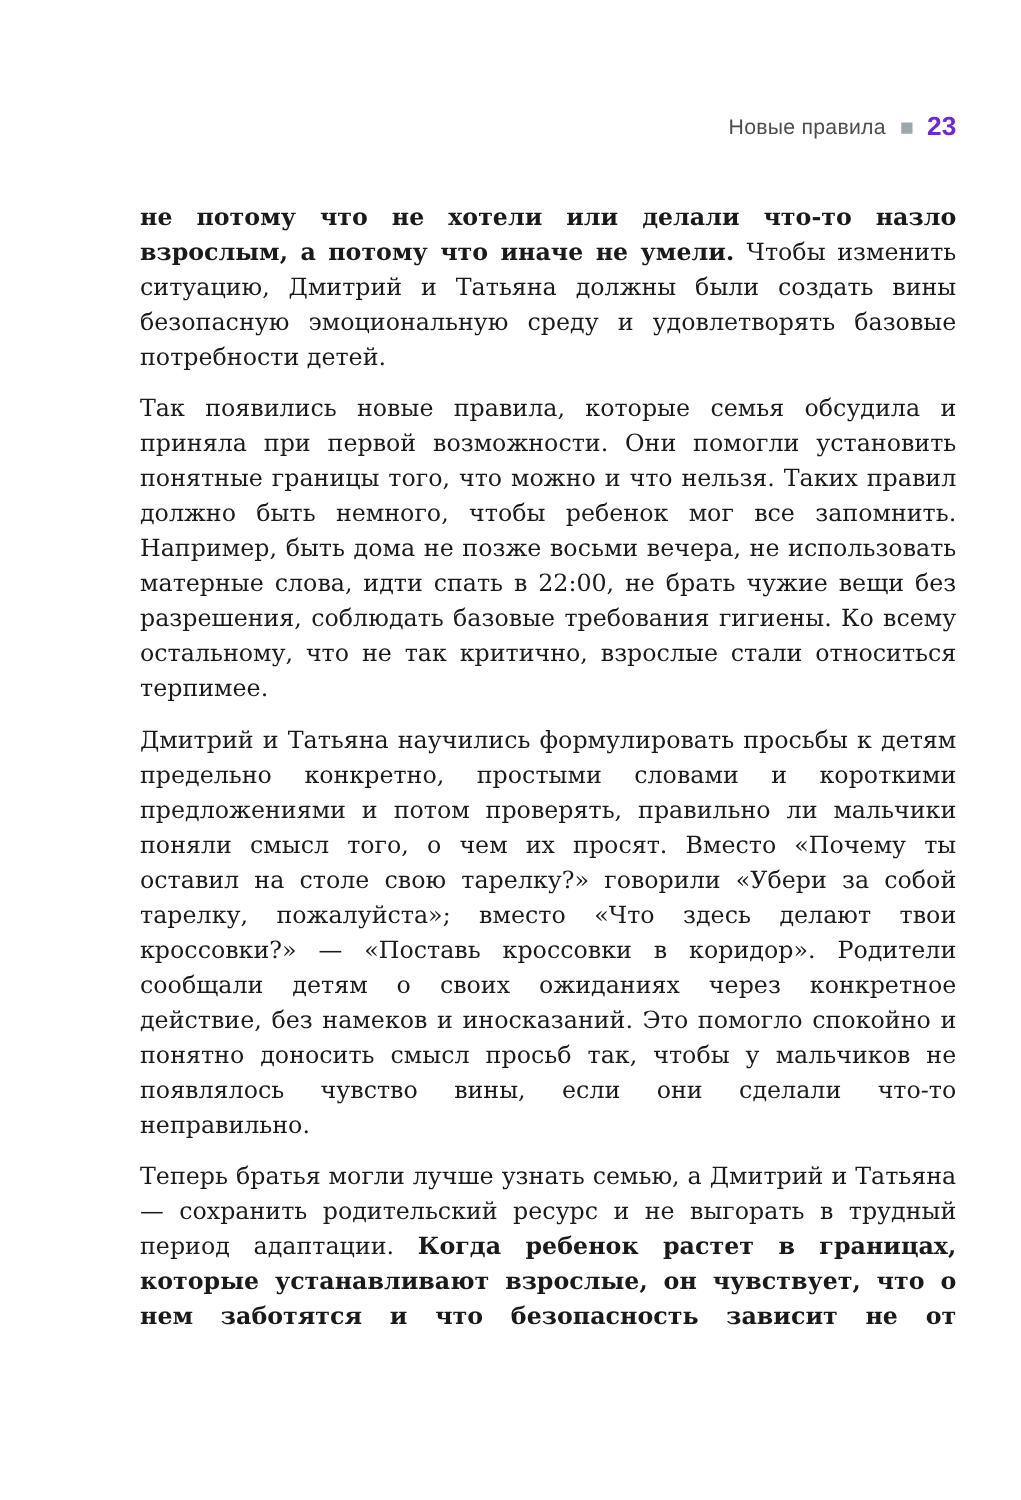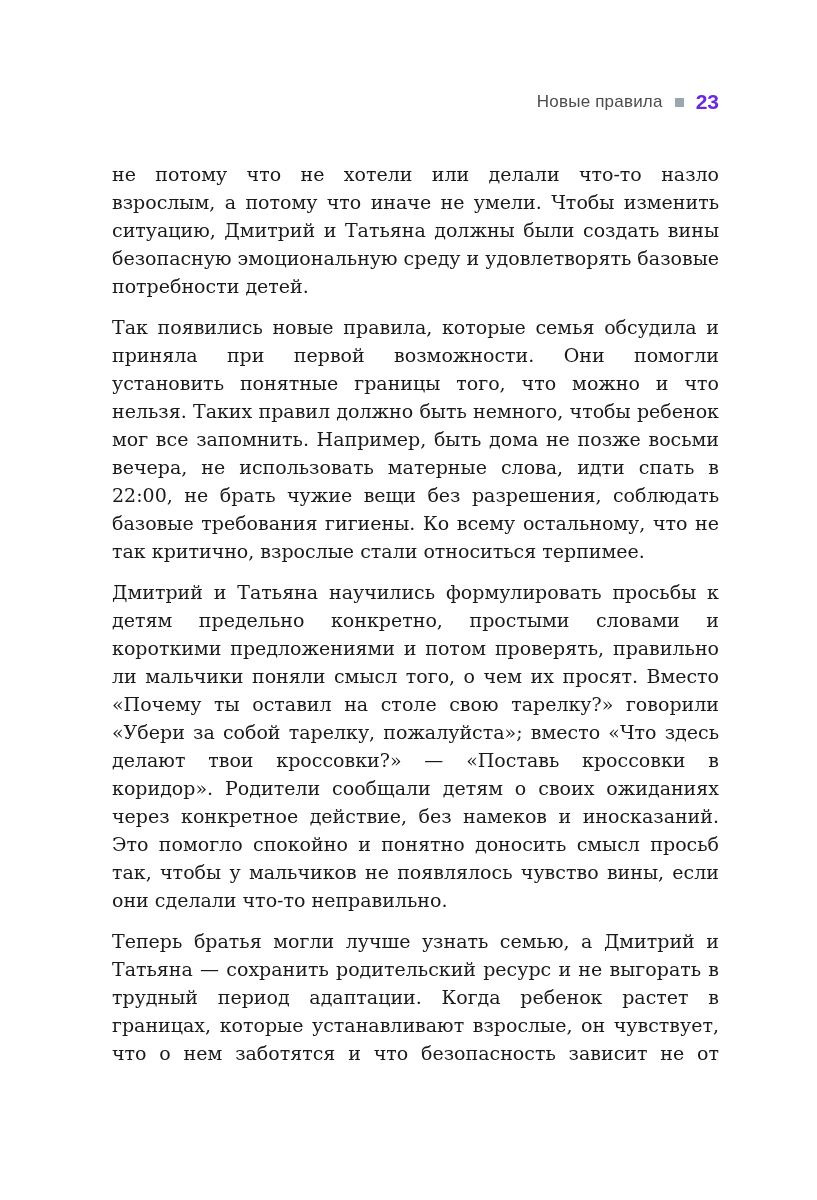--- a/index.html
+++ b/index.html
@@ -6,21 +6,21 @@
     margin: 0;
     padding: 0;
     background: #ffffff;
   }
   .page {
     position: relative;
     width: 817px;
     height: 1060px;
     background: #ffffff;
     box-sizing: border-box;
-    padding: 90px 98px 0 112px;
+    padding: 90px 52px 0 112px;
     overflow: hidden;
   }
   .page-header {
     display: flex;
     justify-content: flex-end;
     align-items: center;
     gap: 12px;
     font-family: "Liberation Sans", sans-serif;
     margin-bottom: 46px;
     height: 24px;
@@ -49,21 +49,21 @@
     color: #1a1a1a;
     text-align: justify;
   }
   .body-text p {
     margin: 0 0 13px 0;
   }
   .body-text p:last-child {
     margin-bottom: 16px;
   }
   .seg-bold {
-    font-weight: normal;
+    font-weight: bold;
   }
 </style>
 </head>
 <body>
 
 <div class="page">
   <div class="page-header">
     <span class="running-title">Новые правила</span>
     <span class="header-square" style="background: rgb(154, 167, 173);"></span>
     <span class="page-number">23</span>

